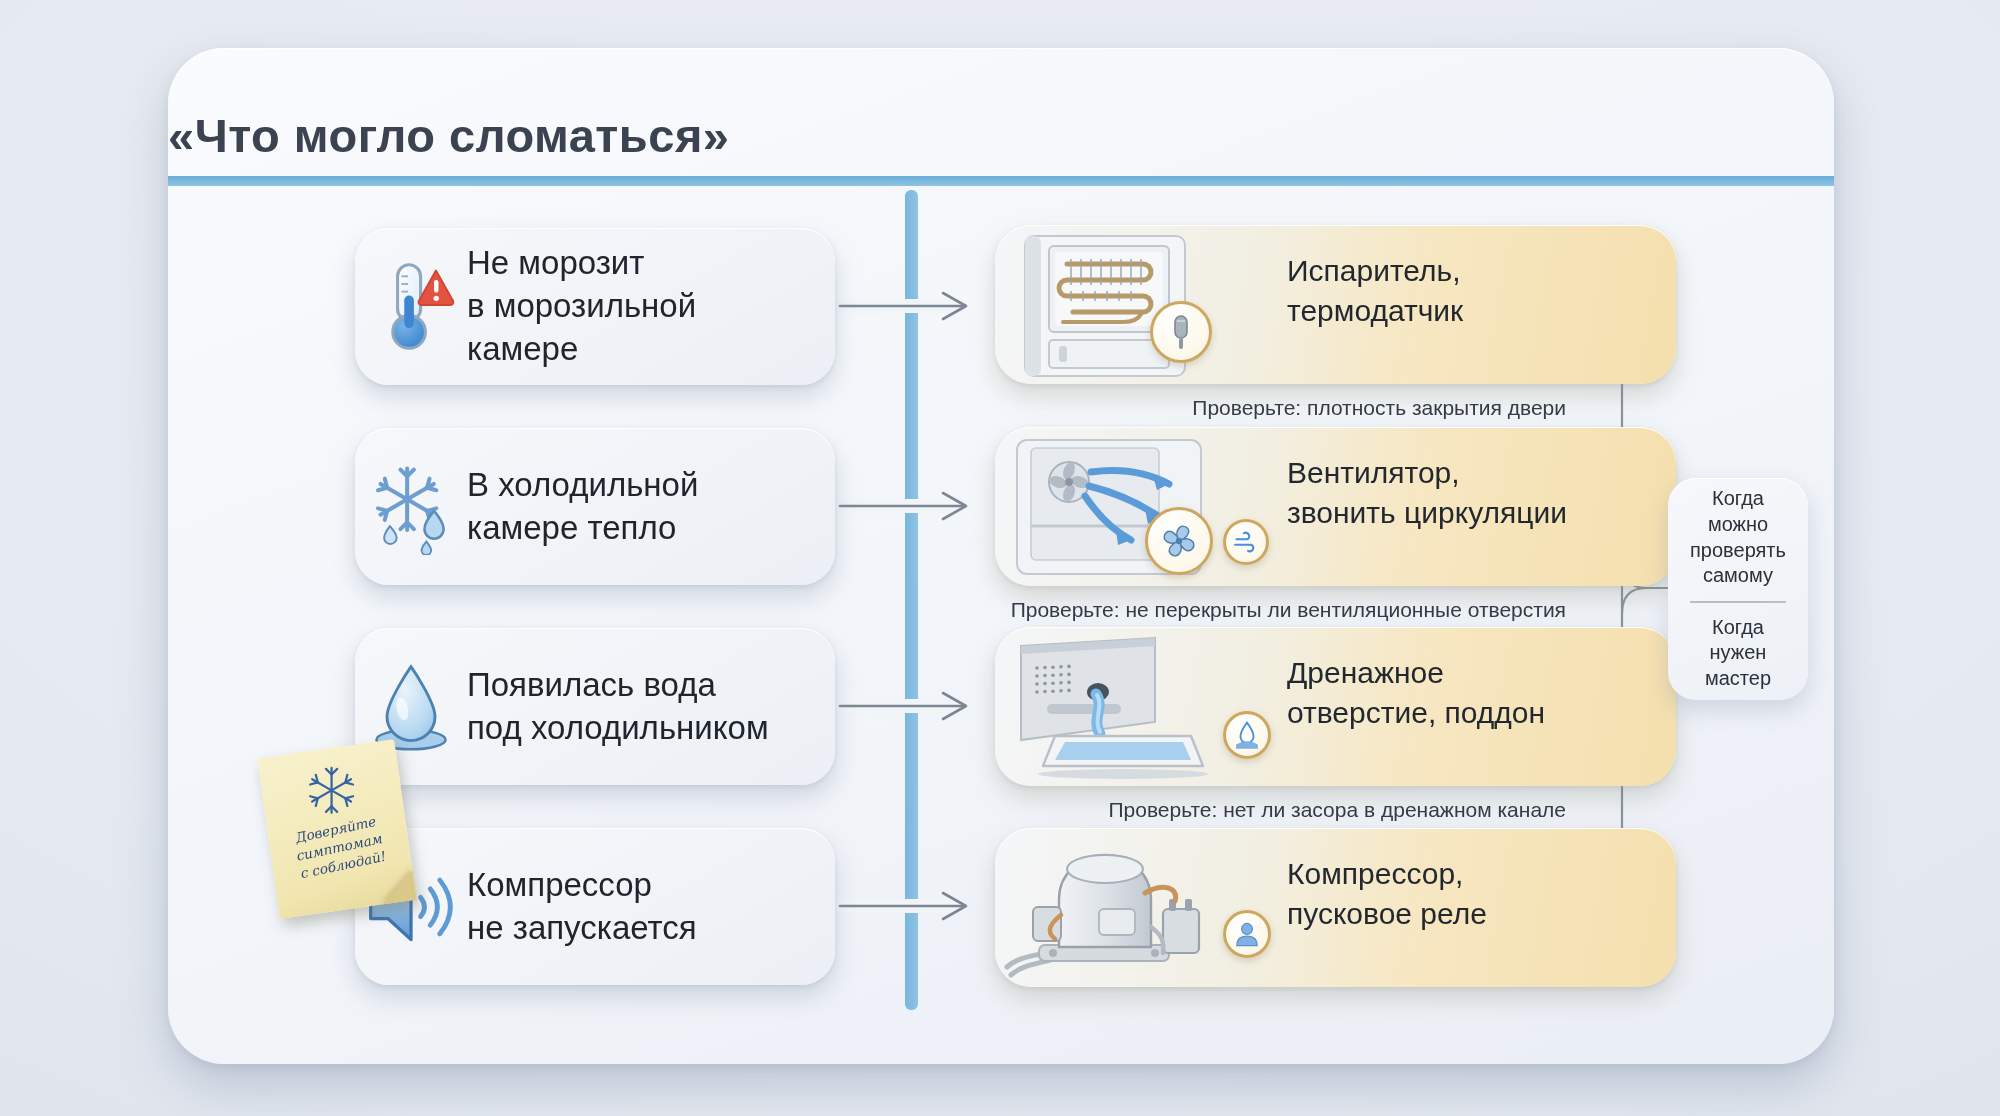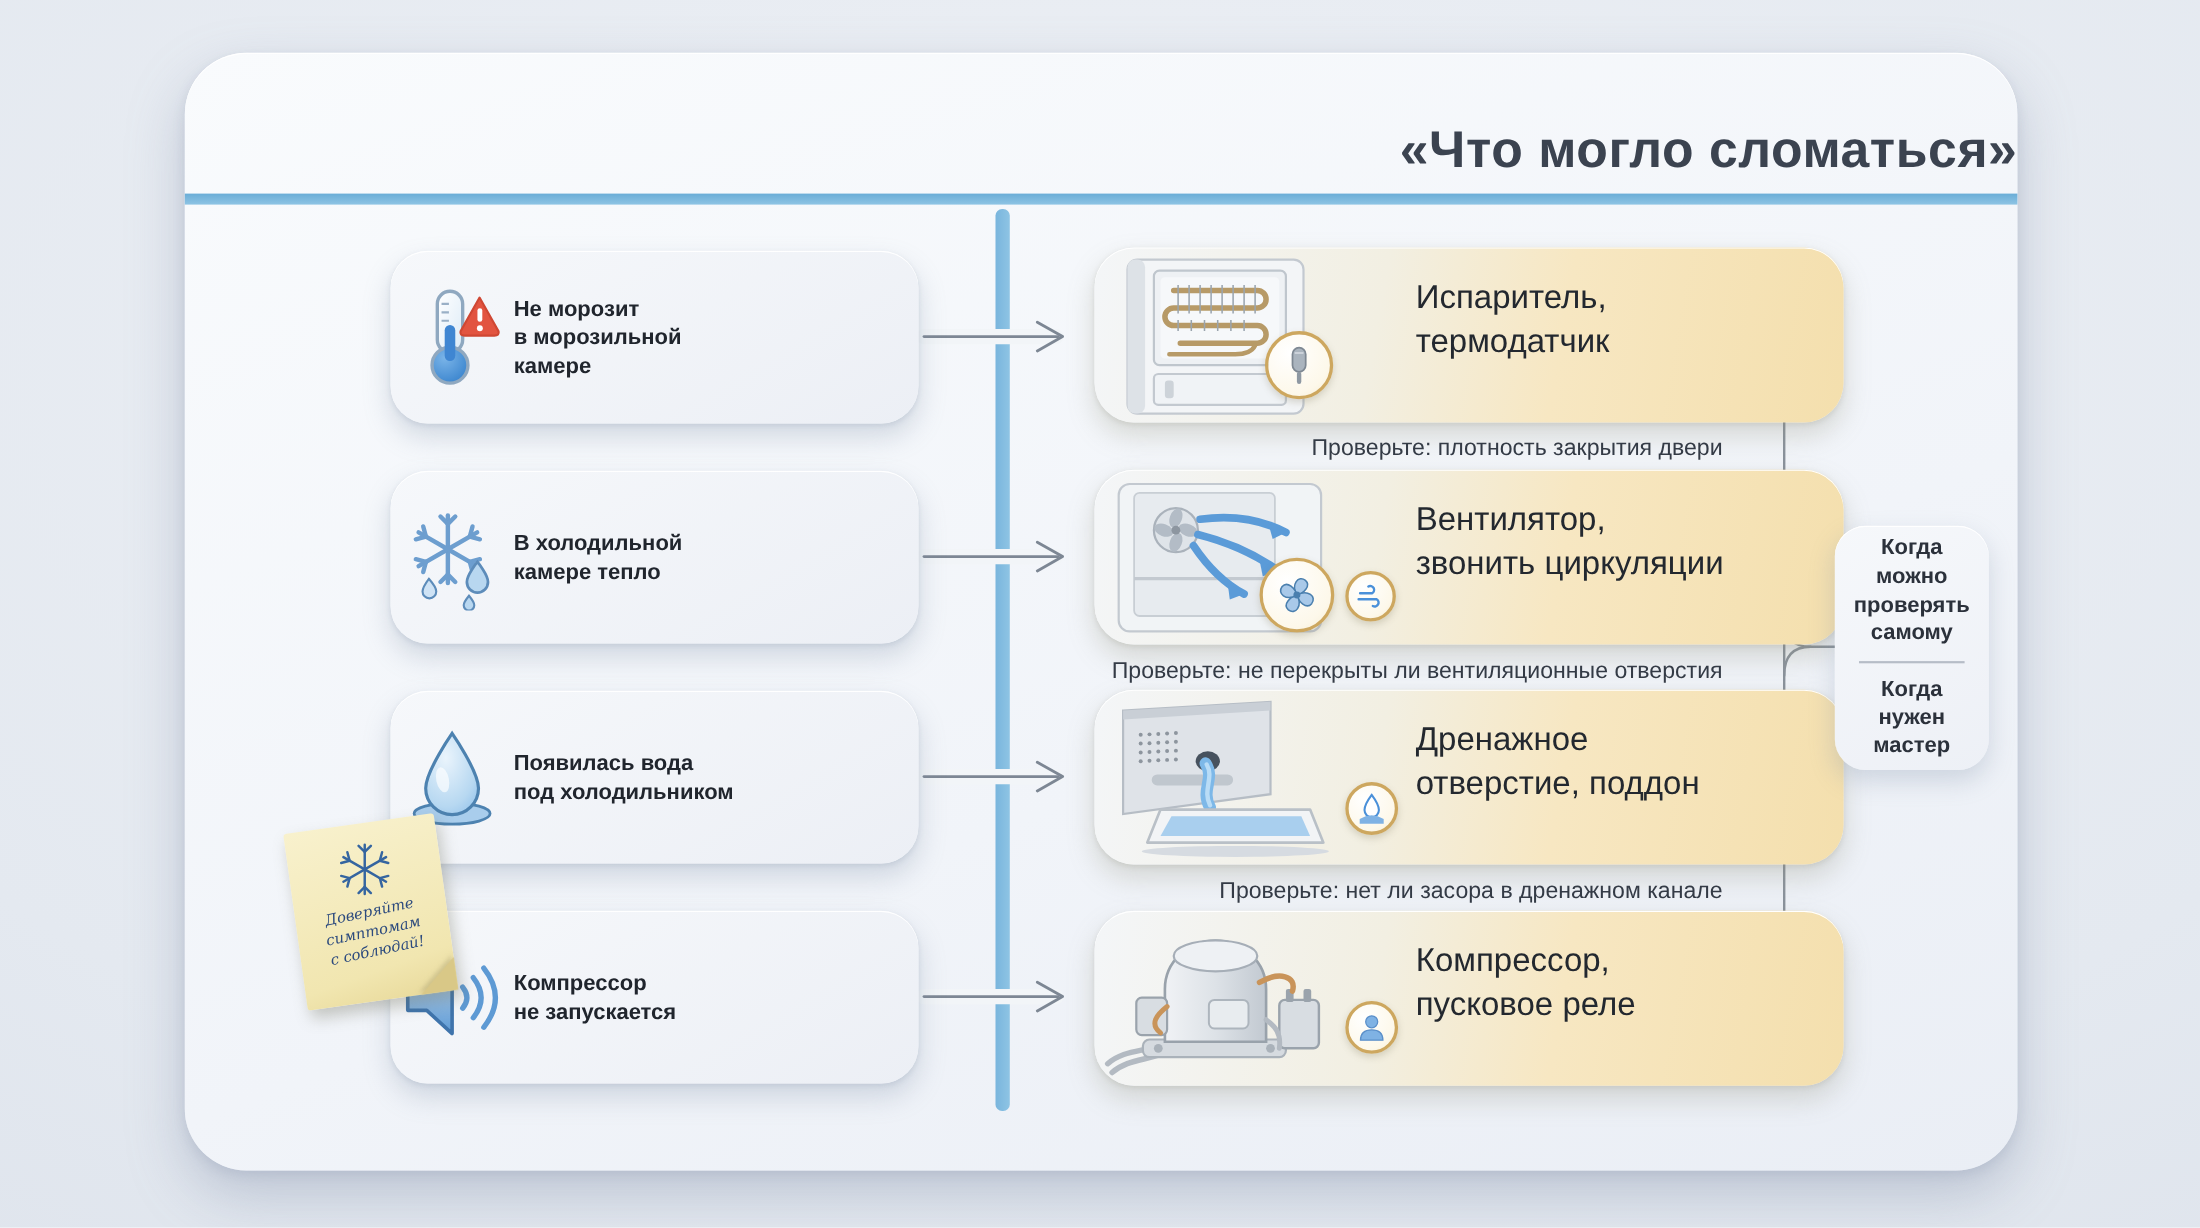--- a/index.html
+++ b/index.html
@@ -9,21 +9,21 @@
     background:radial-gradient(120% 120% at 50% 30%, #edf0f5 0%, #e4e9f0 55%, #d9dfe9 100%);
     position:relative;
   }
   .panel{
     position:absolute;left:168px;top:48px;width:1666px;height:1016px;
     background:linear-gradient(160deg,#f9fbfd 0%,#f1f4f9 60%,#eaeef5 100%);
     border-radius:56px;
     box-shadow:0 22px 50px rgba(125,140,165,.38), 0 4px 10px rgba(125,140,165,.18), inset 0 1px 0 #ffffff;
   }
   .title{
-    position:absolute;left:0;right:0;top:60px;text-align:right;
+    position:absolute;left:0;right:0;top:60px;text-align:left;
     font-size:47px;font-weight:700;color:#3b4350;letter-spacing:.5px;
   }
   .hr-blue{
     position:absolute;left:0;right:0;top:128px;height:10px;
     background:linear-gradient(#6aadd7,#8ec4e4);
   }
   .v-blue{
     position:absolute;left:737px;top:142px;width:13px;height:820px;
     background:linear-gradient(90deg,#79b5dd,#8ec4e4);
     border-radius:6px;
@@ -31,21 +31,21 @@
   .lines-layer{position:absolute;inset:0;z-index:1;pointer-events:none;}
   .card-symptom{
     position:absolute;left:187px;width:480px;height:157px;z-index:2;
     background:linear-gradient(150deg,#f6f8fb 0%,#eceff5 100%);
     border-radius:34px;
     box-shadow:0 12px 24px rgba(130,145,168,.30), 0 2px 5px rgba(130,145,168,.18), inset 0 1px 0 #ffffff;
     display:flex;align-items:center;
   }
   .sym-icon{width:112px;flex:0 0 112px;display:flex;align-items:center;justify-content:center;}
   .sym-label{
-    font-size:20px;line-height:1.3;font-weight:700;color:#20252d;white-space:pre-line;
+    font-size:33px;line-height:1.3;font-weight:400;color:#20252d;white-space:pre-line;
   }
   .card-cause{
     position:absolute;left:827px;width:681px;height:159px;z-index:2;
     background:linear-gradient(100deg,#f4f6f8 0%,#f2efe2 38%,#f7e7c2 62%,#f4dfad 100%);
     border-radius:36px;
     box-shadow:0 12px 24px rgba(140,140,120,.28), 0 2px 5px rgba(130,130,110,.16), inset 0 1px 0 #ffffff;
   }
   .cause-illu{position:absolute;left:8px;top:7px;width:232px;height:146px;}
   .cause-title{
     position:absolute;left:292px;top:26px;font-size:30px;line-height:1.32;font-weight:500;
@@ -62,21 +62,21 @@
   .caption{
     position:absolute;left:817px;width:581px;text-align:right;padding-right:14px;
     font-size:21px;color:#343b46;z-index:2;
   }
   .legend-box{
     position:absolute;left:1500px;top:430px;width:140px;height:222px;z-index:2;
     background:linear-gradient(150deg,#f6f8fb,#edf0f6);
     border-radius:28px;
     box-shadow:0 10px 22px rgba(130,145,168,.30), inset 0 1px 0 #ffffff;
     display:flex;flex-direction:column;justify-content:center;
-    text-align:center;font-size:20px;line-height:1.28;color:#2b313b;font-weight:700;
+    text-align:center;font-size:20px;line-height:1.28;color:#2b313b;font-weight:400;
   }
   .legend-divider{border:none;border-top:2px solid #b6bdc7;margin:12px 22px;}
   .sticky-note{
     position:absolute;left:100px;top:700px;width:138px;height:162px;z-index:3;
     background:linear-gradient(168deg,#f8f1cd 0%,#f1e6b0 78%,#e8d99a 100%);
     transform:rotate(-8deg);
     box-shadow:3px 8px 14px rgba(110,110,90,.35);
     border-radius:3px;
   }
   .sticky-note::after{

